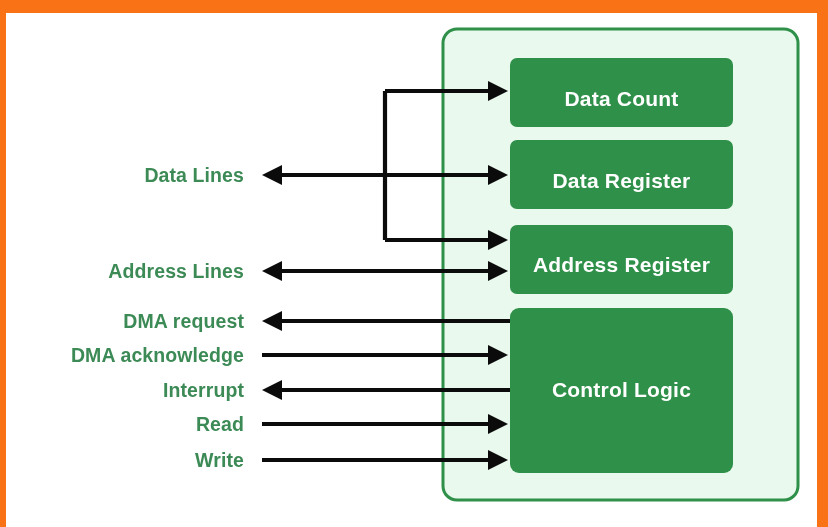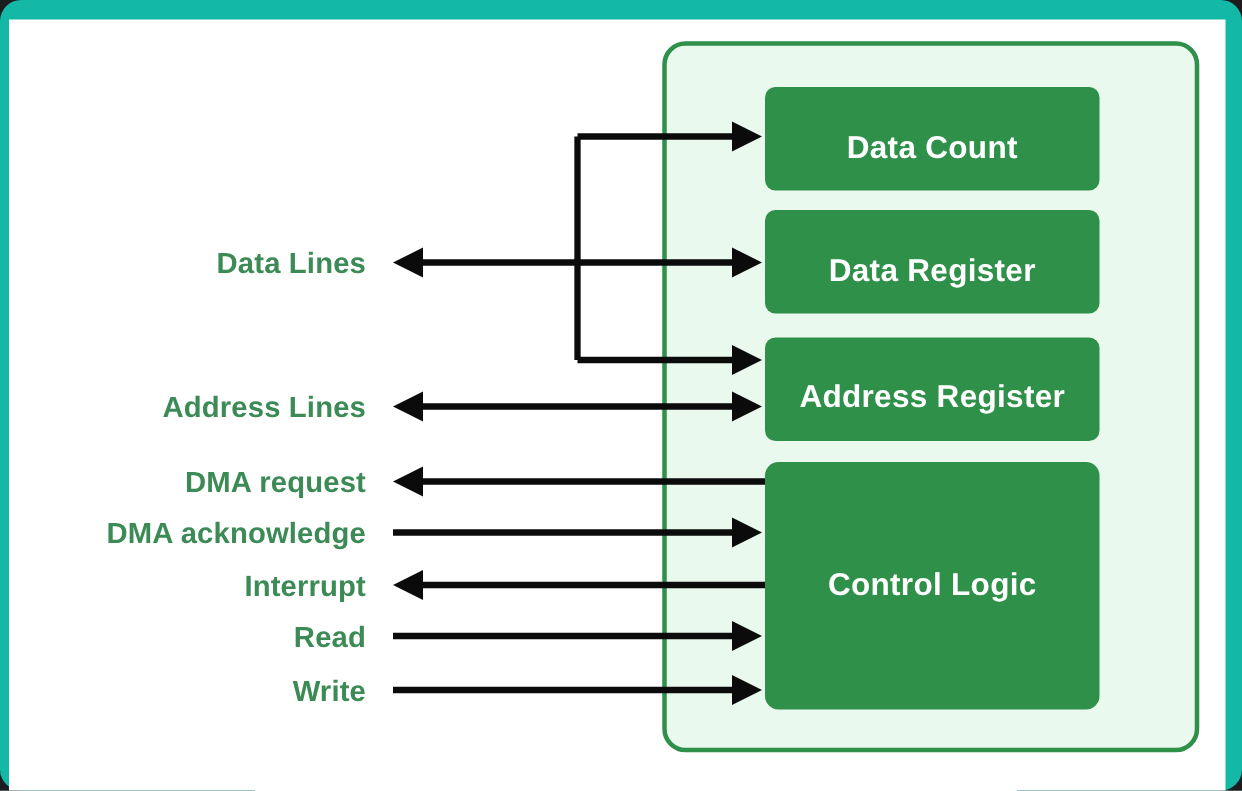--- a/index.html
+++ b/index.html
@@ -12,23 +12,22 @@
     width: 828px;
     height: 527px;
     overflow: hidden;
     font-family: "Liberation Sans", sans-serif;
   }
   #frame {
     position: absolute;
     left: 0; top: 0;
     width: 828px;
     height: 527px;
-    background: #14b8a6;
+    background: #f97316;
     box-sizing: border-box;
-    border-radius: 14px;
   }
   #canvas {
     position: absolute;
     left: 6px;
     top: 13px;
     width: 811px;
     height: 514px;
     background: #ffffff;
     overflow: hidden;
   }

